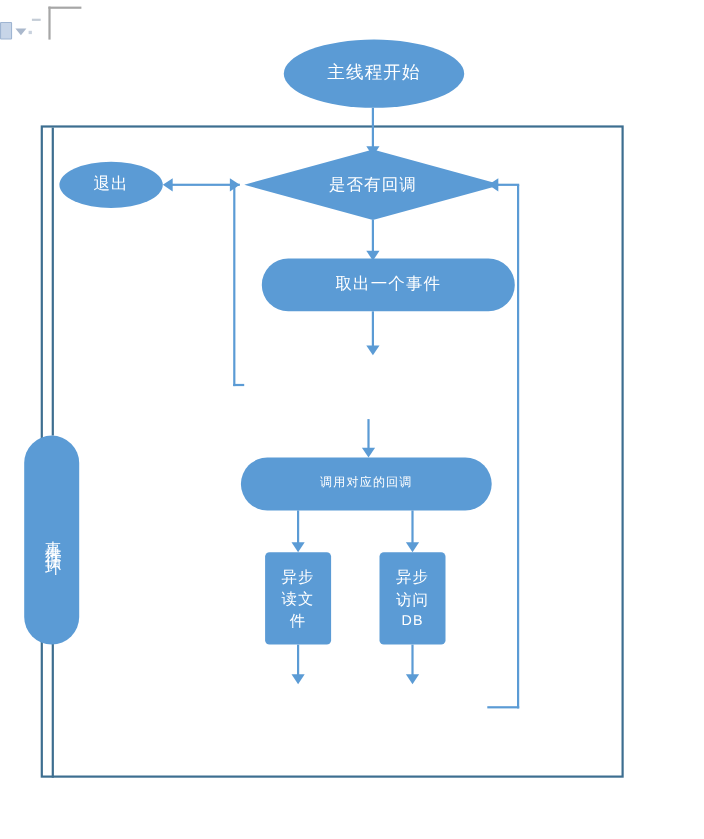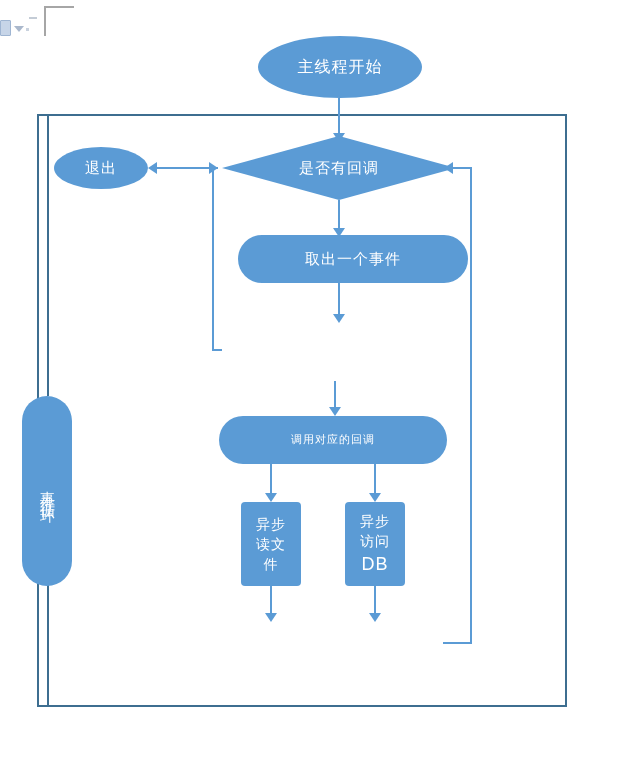--- a/index.html
+++ b/index.html
@@ -216,21 +216,21 @@
 
   <div class="shape round-rect" style="left:241px; top:502px; width:60px; height:84px; font-size:14px; flex-direction:column; line-height:1.45;">
     <span>异步</span>
     <span>读文</span>
     <span>件</span>
   </div>
 
   <div class="shape round-rect" style="left:345px; top:502px; width:60px; height:84px; font-size:14px; flex-direction:column; line-height:1.45;">
     <span>异步</span>
     <span>访问</span>
-    <span style="font-size:18px;">DB</span>
+    <span style="font-size:13px;">DB</span>
   </div>
 
   <div class="conn conn-v" style="left:270px; top:586px; height:31px;"></div>
   <div class="arrow-down" style="left:265px; top:613px;"></div>
 
   <div class="conn conn-v" style="left:374px; top:586px; height:31px;"></div>
   <div class="arrow-down" style="left:369px; top:613px;"></div>
 
 
   <div class="conn conn-h" style="left:443px; top:642px; width:29px;"></div>

